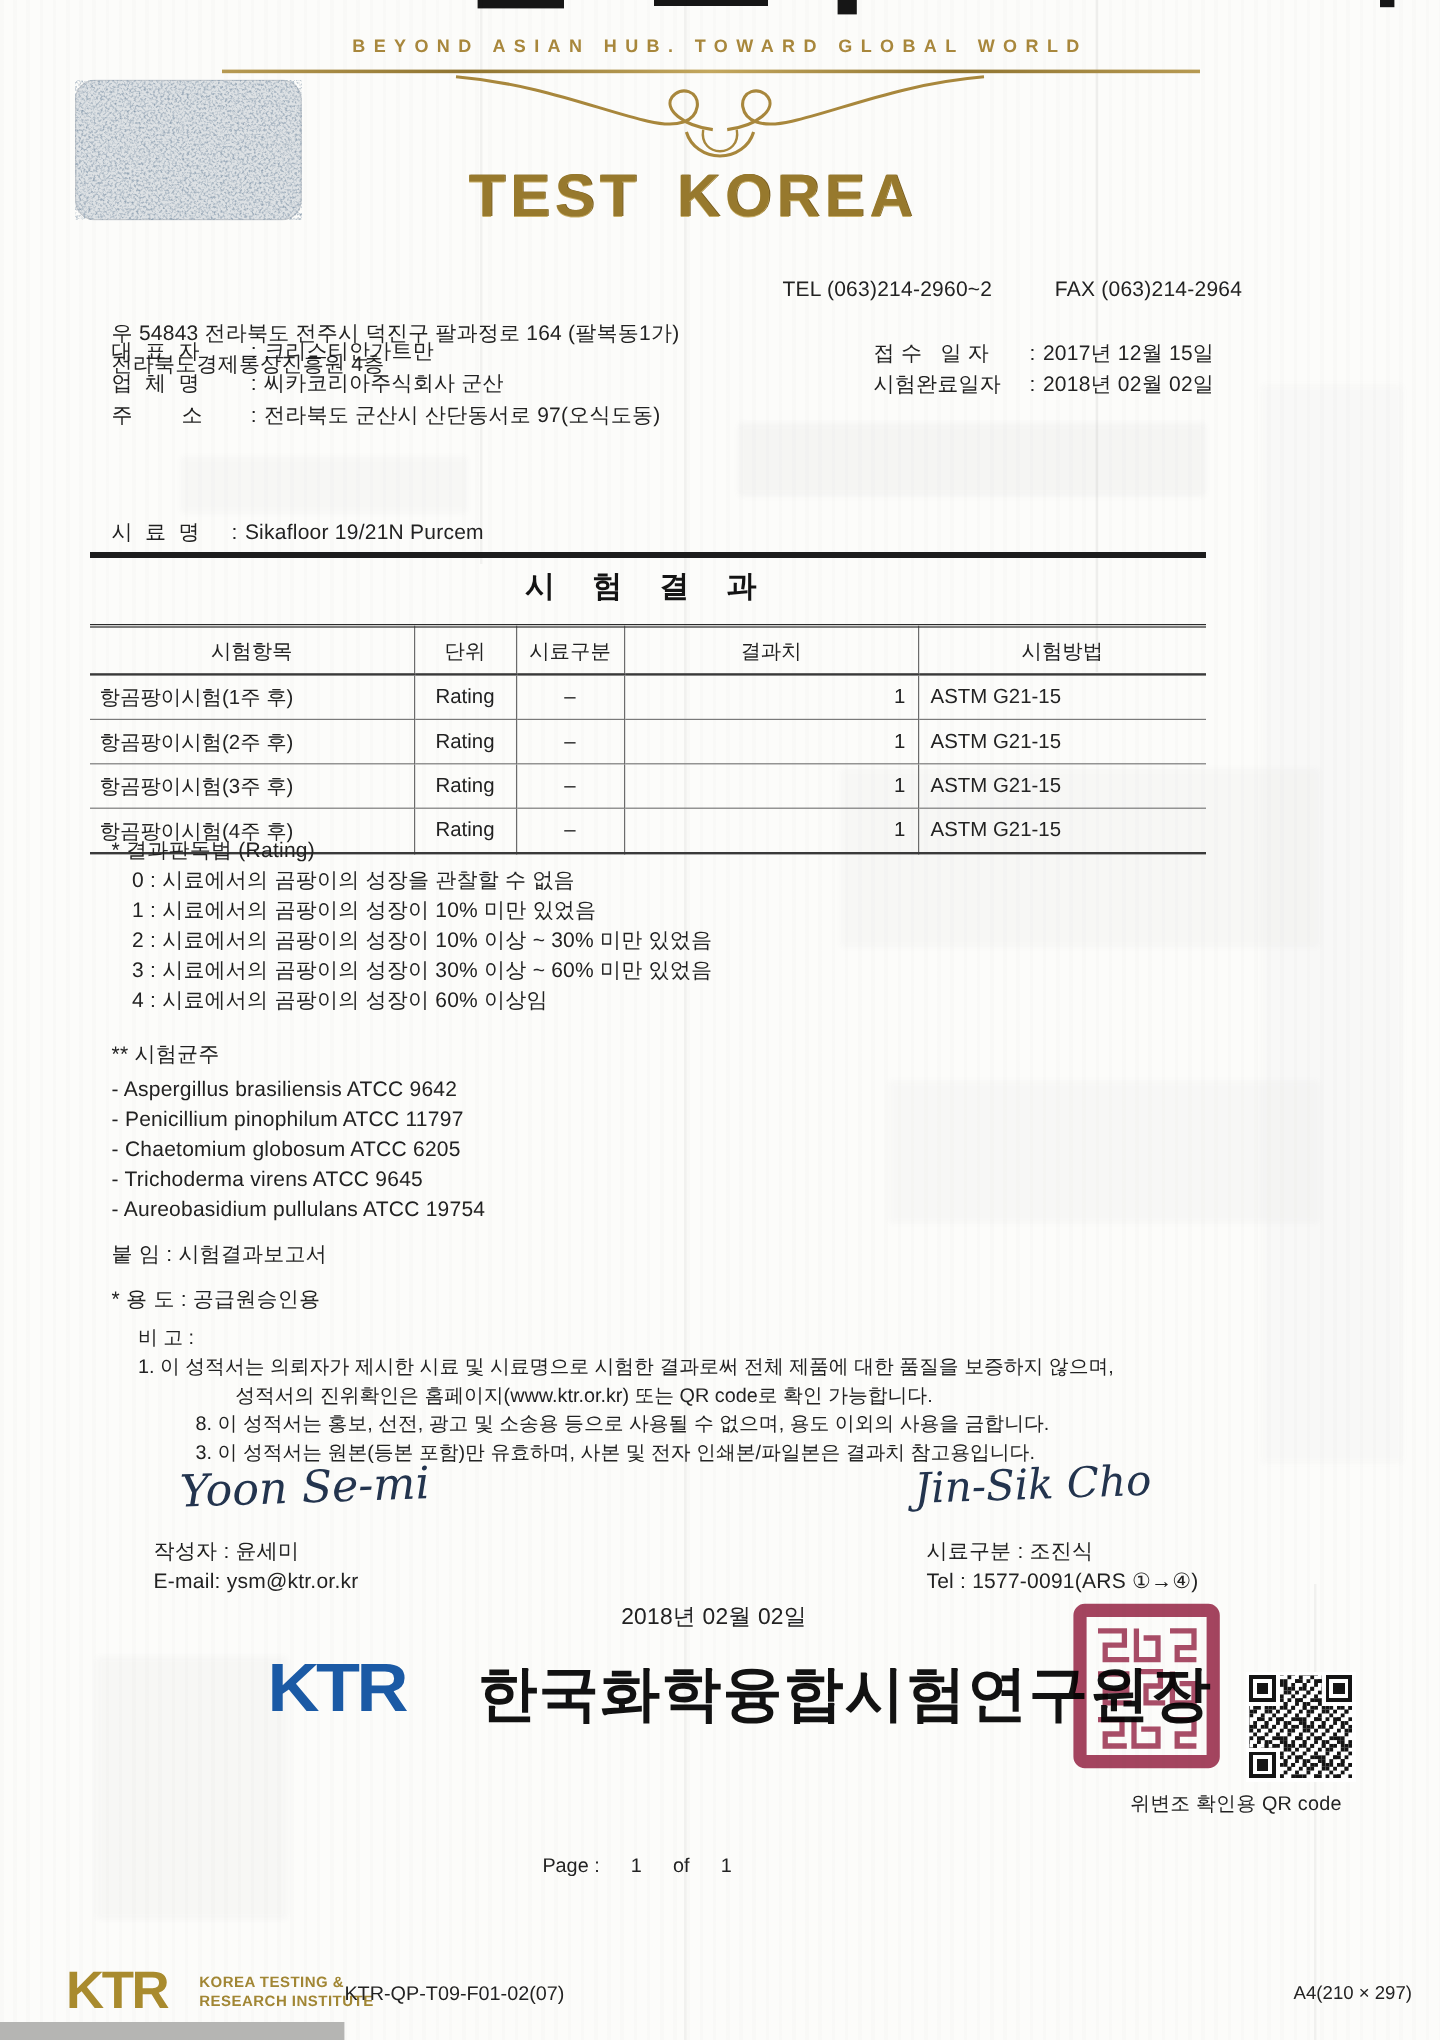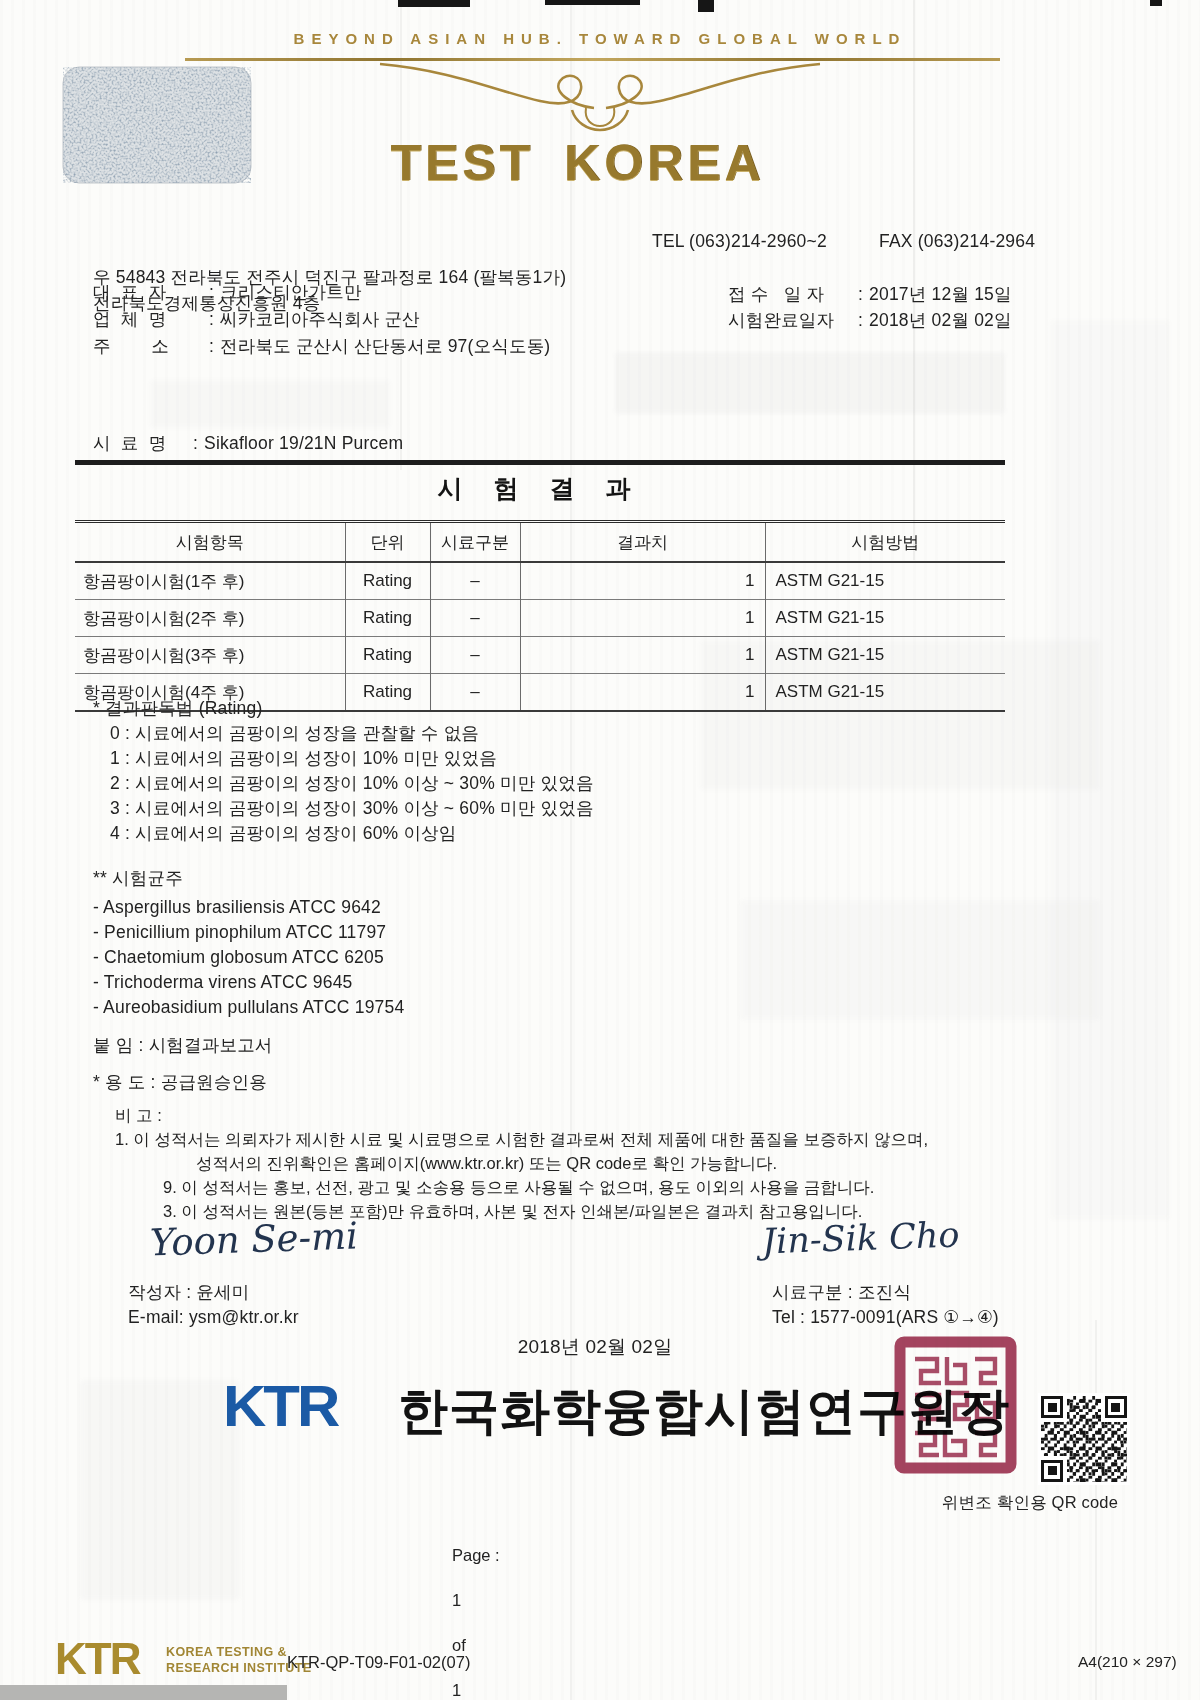--- a/index.html
+++ b/index.html
@@ -196,21 +196,21 @@
     <span>- Trichoderma virens ATCC 9645</span>
     <span>- Aureobasidium pullulans ATCC 19754</span>
   </div>
 
   <div class="abs kr" style="left:93px;top:1033px;">붙 임 : 시험결과보고서</div>
   <div class="abs kr" style="left:93px;top:1070px;">* 용 도 : 공급원승인용</div>
 
   <div class="abs block" style="left:115px;top:1103px;width:980px;font-size:16.5px;line-height:24px;color:#222;">
     <span><b style="font-weight:normal;">비 고 :</b>&nbsp;<span>1. 이 성적서는 의뢰자가 제시한 시료 및 시료명으로 시험한 결과로써 전체 제품에 대한 품질을 보증하지 않으며,</span></span>
     <span style="padding-left:81px;">성적서의 진위확인은 홈페이지(www.ktr.or.kr) 또는 QR code로 확인 가능합니다.</span>
-    <span style="padding-left:48px;">9. 이 성적서는 홍보, 선전, 광고 및 소송용 등으로 사용될 수 없으며, 용도 이외의 사용을 금합니다.</span>
+    <span style="padding-left:48px;">8. 이 성적서는 홍보, 선전, 광고 및 소송용 등으로 사용될 수 없으며, 용도 이외의 사용을 금합니다.</span>
     <span style="padding-left:48px;">3. 이 성적서는 원본(등본 포함)만 유효하며, 사본 및 전자 인쇄본/파일본은 결과치 참고용입니다.</span>
   </div>
 
   <div class="abs script" style="left:150px;top:1218px;font-size:37px;">Yoon Se-mi</div>
   <div class="abs kr block" style="left:128px;top:1280px;line-height:25px;">
     <span>작성자 : 윤세미</span>
     <span>E-mail: ysm@ktr.or.kr</span>
   </div>
 
   <div class="abs script" style="left:762px;top:1218px;font-size:35px;">Jin-Sik Cho</div>
@@ -272,21 +272,21 @@
         <rect x="23" y="3" width="3" height="3" fill="#151515"></rect>
         <rect x="0" y="20" width="9" height="9" fill="#ffffff"></rect>
         <rect x="1" y="21" width="7" height="7" fill="#151515"></rect>
         <rect x="2" y="22" width="5" height="5" fill="#ffffff"></rect>
         <rect x="3" y="23" width="3" height="3" fill="#151515"></rect>
       </g>
     </svg>
   </div>
   <div class="abs kr" style="left:915px;top:1492px;width:230px;text-align:center;font-size:16.5px;">위변조 확인용 QR code</div>
 
-  <div class="abs" style="left:452px;top:1546px;font-size:16.5px;color:#222;display:flex;gap:26px;flex-direction:column;">
+  <div class="abs" style="left:452px;top:1546px;font-size:16.5px;color:#222;display:flex;gap:26px;">
     <span>Page :</span>
     <span>1</span>
     <span>of</span>
     <span>1</span>
   </div>
 
   <div class="abs" style="left:55px;top:1634px;">
     <span class="ktr-gold">KTR</span>
   </div>
   <div class="abs ften" style="left:166px;top:1644px;">

